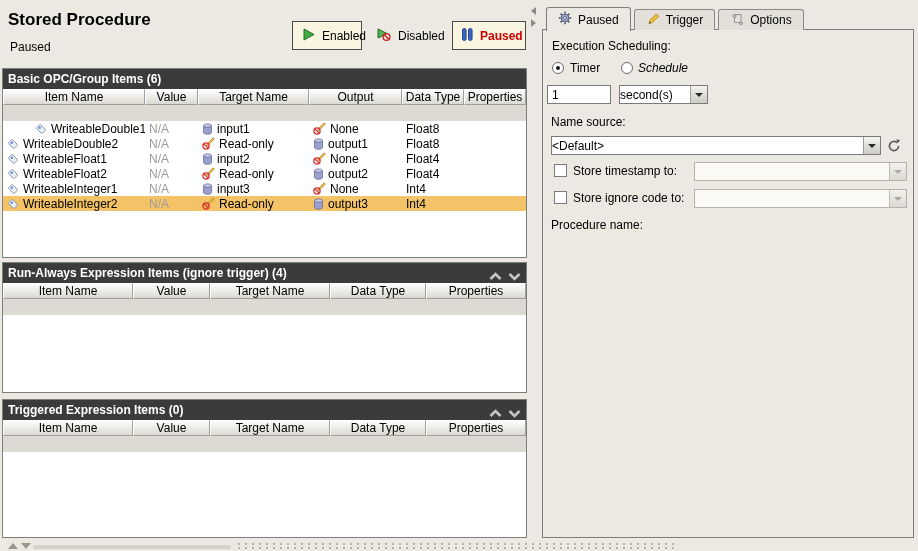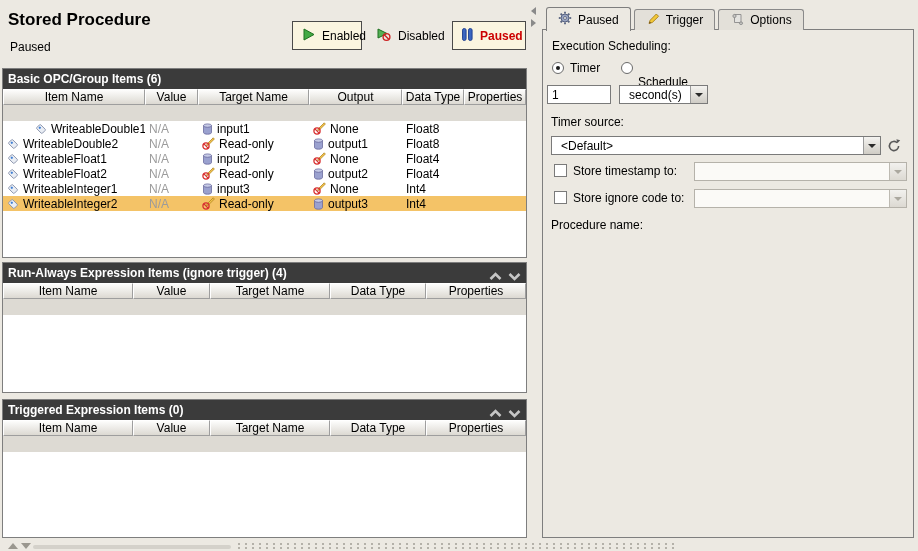--- a/index.html
+++ b/index.html
@@ -60,27 +60,27 @@
   .rp-label { position:absolute; font-size:12px; }
   #lbl-exec { left:552px; top:39px; }
   #lbl-datasource { left:551px; top:115px; }
   #lbl-procname { left:551px; top:218px; }
 
   .radio { position:absolute; width:12px; height:12px; border-radius:50%; background:#fff; border:1px solid #6a6a6a; }
   .radio.checked::after { content:""; position:absolute; left:3px; top:3px; width:4px; height:4px; border-radius:50%; background:#1a1a1a; }
   #radio-timer { left:552px; top:62px; }
   #radio-schedule { left:621px; top:62px; }
   #lbl-timer { left:570px; top:61px; }
-  #lbl-schedule { left:638px; top:75px; }
+  #lbl-schedule { left:638px; top:61px;font-style:italic; }
 
   .txtinput { position:absolute; background:#fff; border:1px solid #7a7a7a; font-family:"Liberation Sans",sans-serif; font-size:12px; padding-left:4px; }
   #interval-input { left:547px; top:85px; width:64px; height:19px; }
 
   .combo { position:absolute; background:#fff; border:1px solid #7a7a7a; display:flex; align-items:center; height:19px; }
-  .combo .ctext { flex:1; padding-left:9px; font-size:12px; overflow:hidden; white-space:nowrap; }
+  .combo .ctext { flex:1; padding-left:0; font-size:12px; overflow:hidden; white-space:nowrap; }
   .combo .cbtn { flex:none; width:17px; height:100%; background:linear-gradient(#F4F3F0,#CFCCC5); border-left:1px solid #9a9a9a; display:flex; align-items:center; justify-content:center; }
   .carrow { width:0; height:0; border-left:4px solid transparent; border-right:4px solid transparent; border-top:4px solid #2a2a2a; }
   .combo.disabled { background:#FBFAF7; border-color:#B5B2AA; }
   .combo.disabled .cbtn { background:linear-gradient(#F2F1EE,#DCD9D2); border-left-color:#BDBAB2; }
   .combo.disabled .carrow { border-top-color:#ABA89F; }
 
   #combo-unit { left:619px; top:85px; width:89px; }
   #combo-datasource { left:551px; top:136px; width:330px; }
   #combo-timestamp { left:694px; top:162px; width:213px; }
   #combo-quality { left:694px; top:189px; width:213px; }
@@ -485,21 +485,21 @@
 
   <input class="txtinput" id="interval-input" value="1" style="">
 
   <div class="combo" id="combo-unit">
     <span class="ctext">second(s)</span>
     <span class="cbtn">
         <span class="carrow"></span>
       </span>
   </div>
 
-  <div class="rp-label" id="lbl-datasource">Timer source:</div>
+  <div class="rp-label" id="lbl-datasource">Name source:</div>
   <div class="combo" id="combo-datasource">
     <span class="ctext">&lt;Default&gt;</span>
     <span class="cbtn">
         <span class="carrow"></span>
       </span>
   </div>
   <div id="refresh-btn"><svg width="16" height="16" viewBox="0 0 16 16">
         <path d="M12.6 8 a4.6 4.6 0 1 1 -1.4 -3.3" fill="none" stroke="#5A5A5A" stroke-width="1.6"></path>
         <polygon points="10.4,1.2 14.2,2.2 11.4,5.2" fill="#5A5A5A"></polygon>
       </svg></div>

